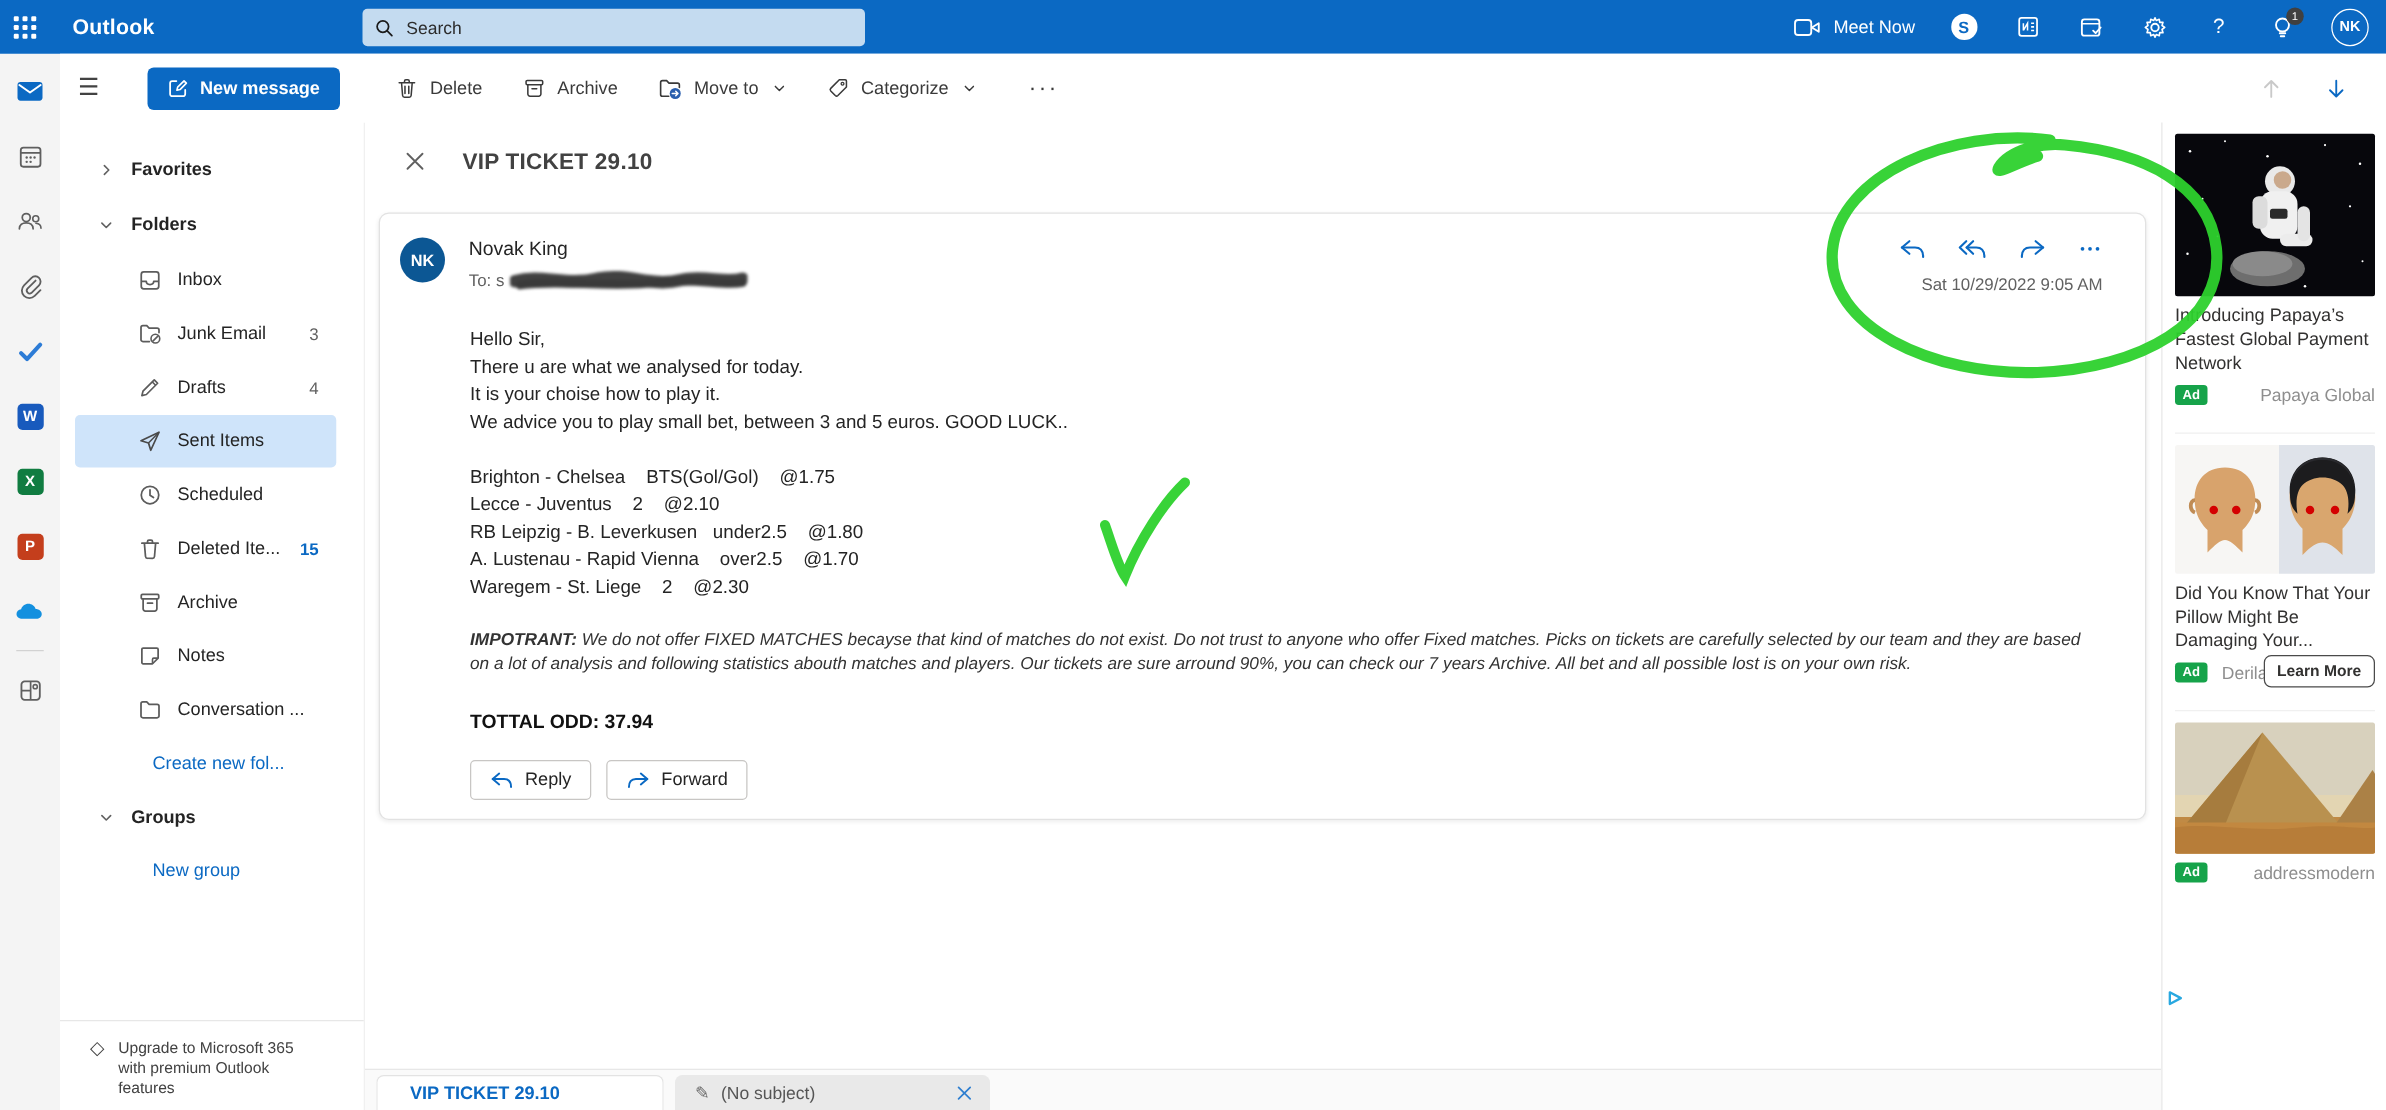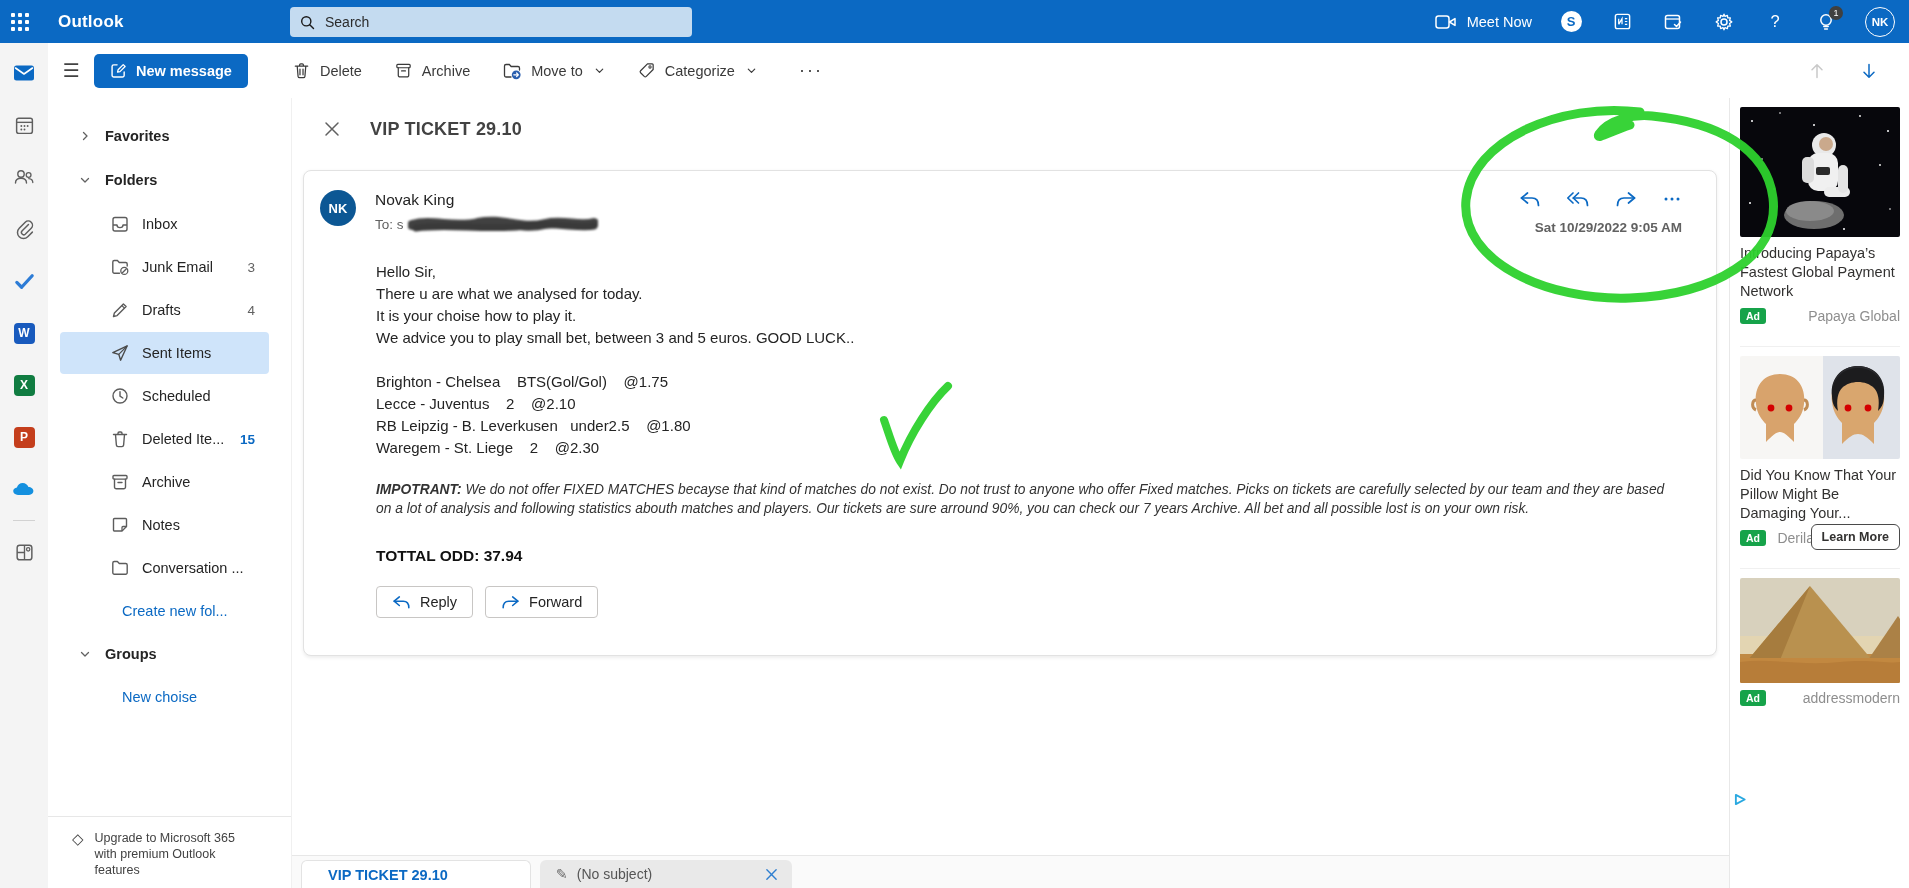--- a/index.html
+++ b/index.html
@@ -35,21 +35,21 @@
     padding-top:18px; gap:28px; flex:0 0 auto; }
   .rail-icon { width:24px; height:24px; display:flex; align-items:center; justify-content:center; cursor:pointer; }
   .rail-divider { width:22px; height:1px; background:#d2d2d2; margin:-9px 0; }
   .office-tile { width:21px; height:21px; border-radius:4px; color:#fff; font-size:12px; font-weight:700;
     display:flex; align-items:center; justify-content:center; }
   .right-of-rail { flex:1; display:flex; flex-direction:column; min-width:0; }
 
   
   .toolbar { height:55px; display:flex; align-items:center; background:#fff; position:relative; }
   .hamburger { width:46px; display:flex; justify-content:center; font-size:19px; color:#424242; cursor:pointer; }
-  .new-message { height:34px; background:#0b69c3; color:#fff; border:none; border-radius:5px;
+  .new-message { margin-left:24px; height:34px; background:#0b69c3; color:#fff; border:none; border-radius:5px;
     font-size:14.5px; font-weight:700; display:flex; align-items:center; gap:9px; padding:0 16px; cursor:pointer;
     font-family:inherit; }
   .tool-group { display:flex; align-items:center; margin-left:44px; gap:32px;justify-content:center; }
   .tool-btn { display:flex; align-items:center; gap:9px; font-size:14.5px; color:#3a3a3a; cursor:pointer; }
   .chev { margin-left:2px; }
   .tool-more { font-size:18px; color:#3a3a3a; letter-spacing:2px; cursor:pointer; margin-left:10px; }
   .toolbar-right { margin-left:auto; display:flex; align-items:center; gap:32px; padding-right:30px; }
 
   .content-row { display:flex; flex:1; min-height:0; }
 
@@ -83,21 +83,21 @@
   .msg-head { display:flex; }
   .msg-avatar { width:36px; height:36px; border-radius:50%; background:#0c5794; color:#fff; font-size:13px;
     font-weight:700; display:flex; align-items:center; justify-content:center; flex:0 0 auto; }
   .sender-block { margin-left:19px; padding-top:1px; }
   .sender-name { font-size:15.5px; color:#242424; }
   .to-line { margin-top:5px; font-size:13.5px; color:#616161; display:flex; align-items:center; }
   .redaction { margin-left:4px; filter:blur(1.1px); }
   .msg-actions { position:absolute; top:20px; right:34px; text-align:right; }
   .action-icons { display:flex; gap:25px; justify-content:flex-end; align-items:center; }
   .action-icons .a-ic { cursor:pointer; display:flex; }
-  .msg-date { margin-top:12px; font-size:13.5px; color:#616161;font-weight:bold; }
+  .msg-date { margin-top:12px; font-size:13.5px; color:#616161; }
 
   .msg-body { margin-left:56px; margin-top:27px; font-size:15px; line-height:22px; color:#242424; }
   .body-line, .pick-line { white-space:pre-wrap; }
   .body-gap { height:22px; }
   .disclaimer { margin-top:21px; font-size:13.8px; line-height:19px; color:#333; font-style:italic;
     max-width:1290px; }
   .disclaimer b { font-weight:700; }
   .total-odd { margin-top:27px; font-size:15.5px; font-weight:700; color:#111; }
   .reply-row { margin-top:19px; display:flex; gap:12px; }
   .qr-btn { display:flex; align-items:center; gap:9px; border:1px solid #c8c6c4; background:#fff; border-radius:4px;
@@ -443,21 +443,21 @@
           <div class="tree-link">Create new fol...</div>
 
           <div class="tree-section">
             <span class="tree-chev">
                 <svg width="12" height="12" viewBox="0 0 12 12">
                   <path d="M2.5 4.5 L6 8 L9.5 4.5" fill="none" stroke="#616161" stroke-width="1.3" stroke-linecap="round" stroke-linejoin="round"></path>
                 </svg>
               </span>
             <span class="sec-label">Groups</span>
           </div>
-          <div class="tree-link">New choise</div>
+          <div class="tree-link">New group</div>
         </div>
 
         <div class="upgrade-box">
           <span class="upgrade-ico">◇</span>
           <span class="upgrade-text">Upgrade to Microsoft 365 with premium Outlook features</span>
         </div>
       </div>
 
       <div class="readingpane">
         <div class="subject-row">
@@ -518,20 +518,21 @@
 
           <div class="msg-body">
             <div class="body-line">Hello Sir,</div>
             <div class="body-line">There u are what we analysed for today.</div>
             <div class="body-line">It is your choise how to play it.</div>
             <div class="body-line">We advice you to play small bet, between 3 and 5 euros. GOOD LUCK..</div>
             <div class="body-gap"></div>
             <div class="pick-line">Brighton - Chelsea    BTS(Gol/Gol)    @1.75</div>
             <div class="pick-line">Lecce - Juventus    2    @2.10</div>
             <div class="pick-line">RB Leipzig - B. Leverkusen   under2.5    @1.80</div>
+            <div class="pick-line">A. Lustenau - Rapid Vienna    over2.5    @1.70</div>
             <div class="pick-line">Waregem - St. Liege    2    @2.30</div>
 
             <div class="disclaimer"><b>IMPOTRANT:</b><span> We do not offer FIXED MATCHES becayse that kind of matches do not exist. Do not trust to anyone who offer Fixed matches. Picks on tickets are carefully selected by our team and they are based on a lot of analysis and following statistics abouth matches and players. Our tickets are sure arround 90%, you can check our 7 years Archive. All bet and all possible lost is on your own risk.</span></div>
 
             <div class="total-odd">TOTTAL ODD: 37.94</div>
 
             <div class="reply-row">
               <button class="qr-btn">
                 <svg width="19" height="15" viewBox="0 0 22 17">
                     <path d="M8.5 2 L2.5 7 L8.5 12" fill="none" stroke="#0b69c3" stroke-width="1.8" stroke-linecap="round" stroke-linejoin="round"></path>

